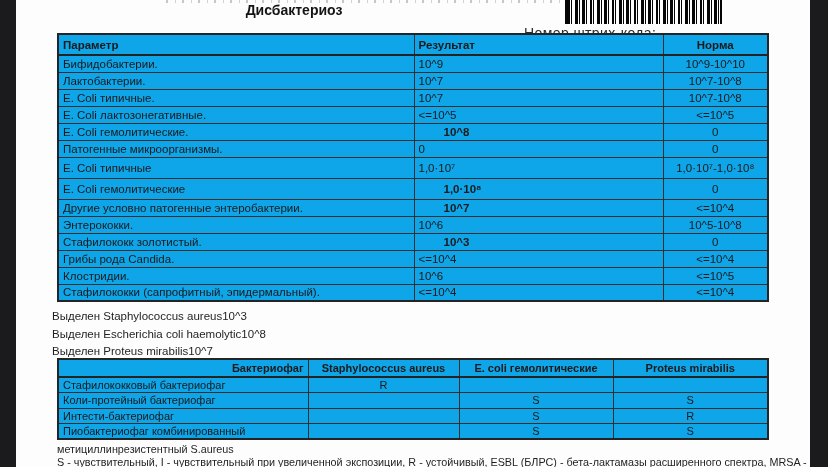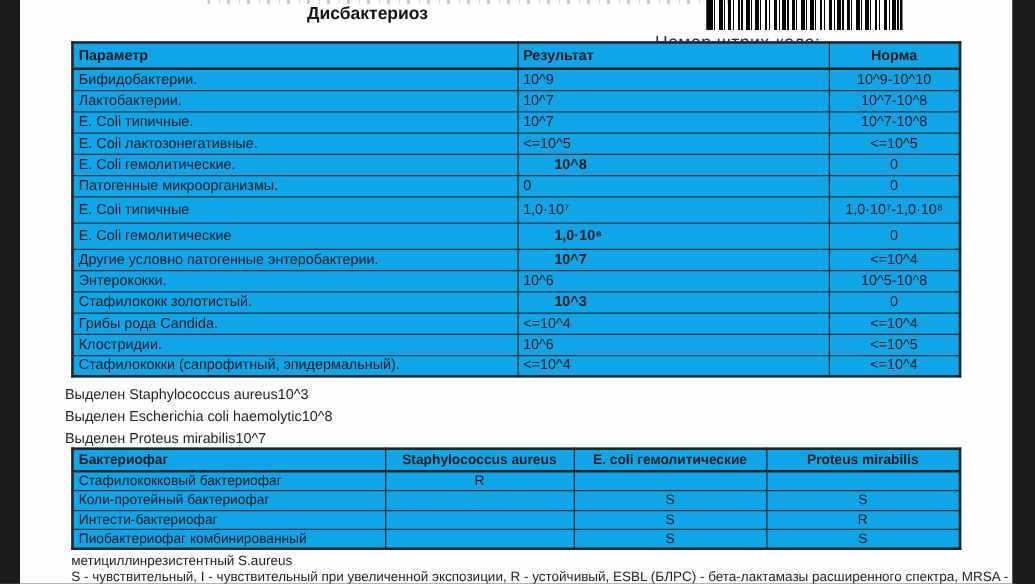--- a/index.html
+++ b/index.html
@@ -86,21 +86,21 @@
   
   #phage-table {
     position:absolute; left:41px; top:358px; width:710px;
     border:2px solid #242424;
   }
   #phage-table col.p-name { width:250px; }
   #phage-table col.p-c2   { width:151px; }
   #phage-table col.p-c3   { width:154px; }
   #phage-table col.p-c4   { width:155px; }
   #phage-table th { height:18px; font-weight:bold; text-align:center; font-size:11px; border-bottom:2px solid #242424; }
-  #phage-table th.left { text-align:left; }
+  #phage-table th.left { text-align:right; }
   #phage-table td { height:15.5px; font-size:11px; text-align:center; }
   #phage-table td.col-name { text-align:left; }
 
   
   .legend {
     position:absolute; left:41px; top:443px; width:756px;
     font-size:10.8px; line-height:12.5px; color:#1f1f1f;
   }
 </style>
 </head>

